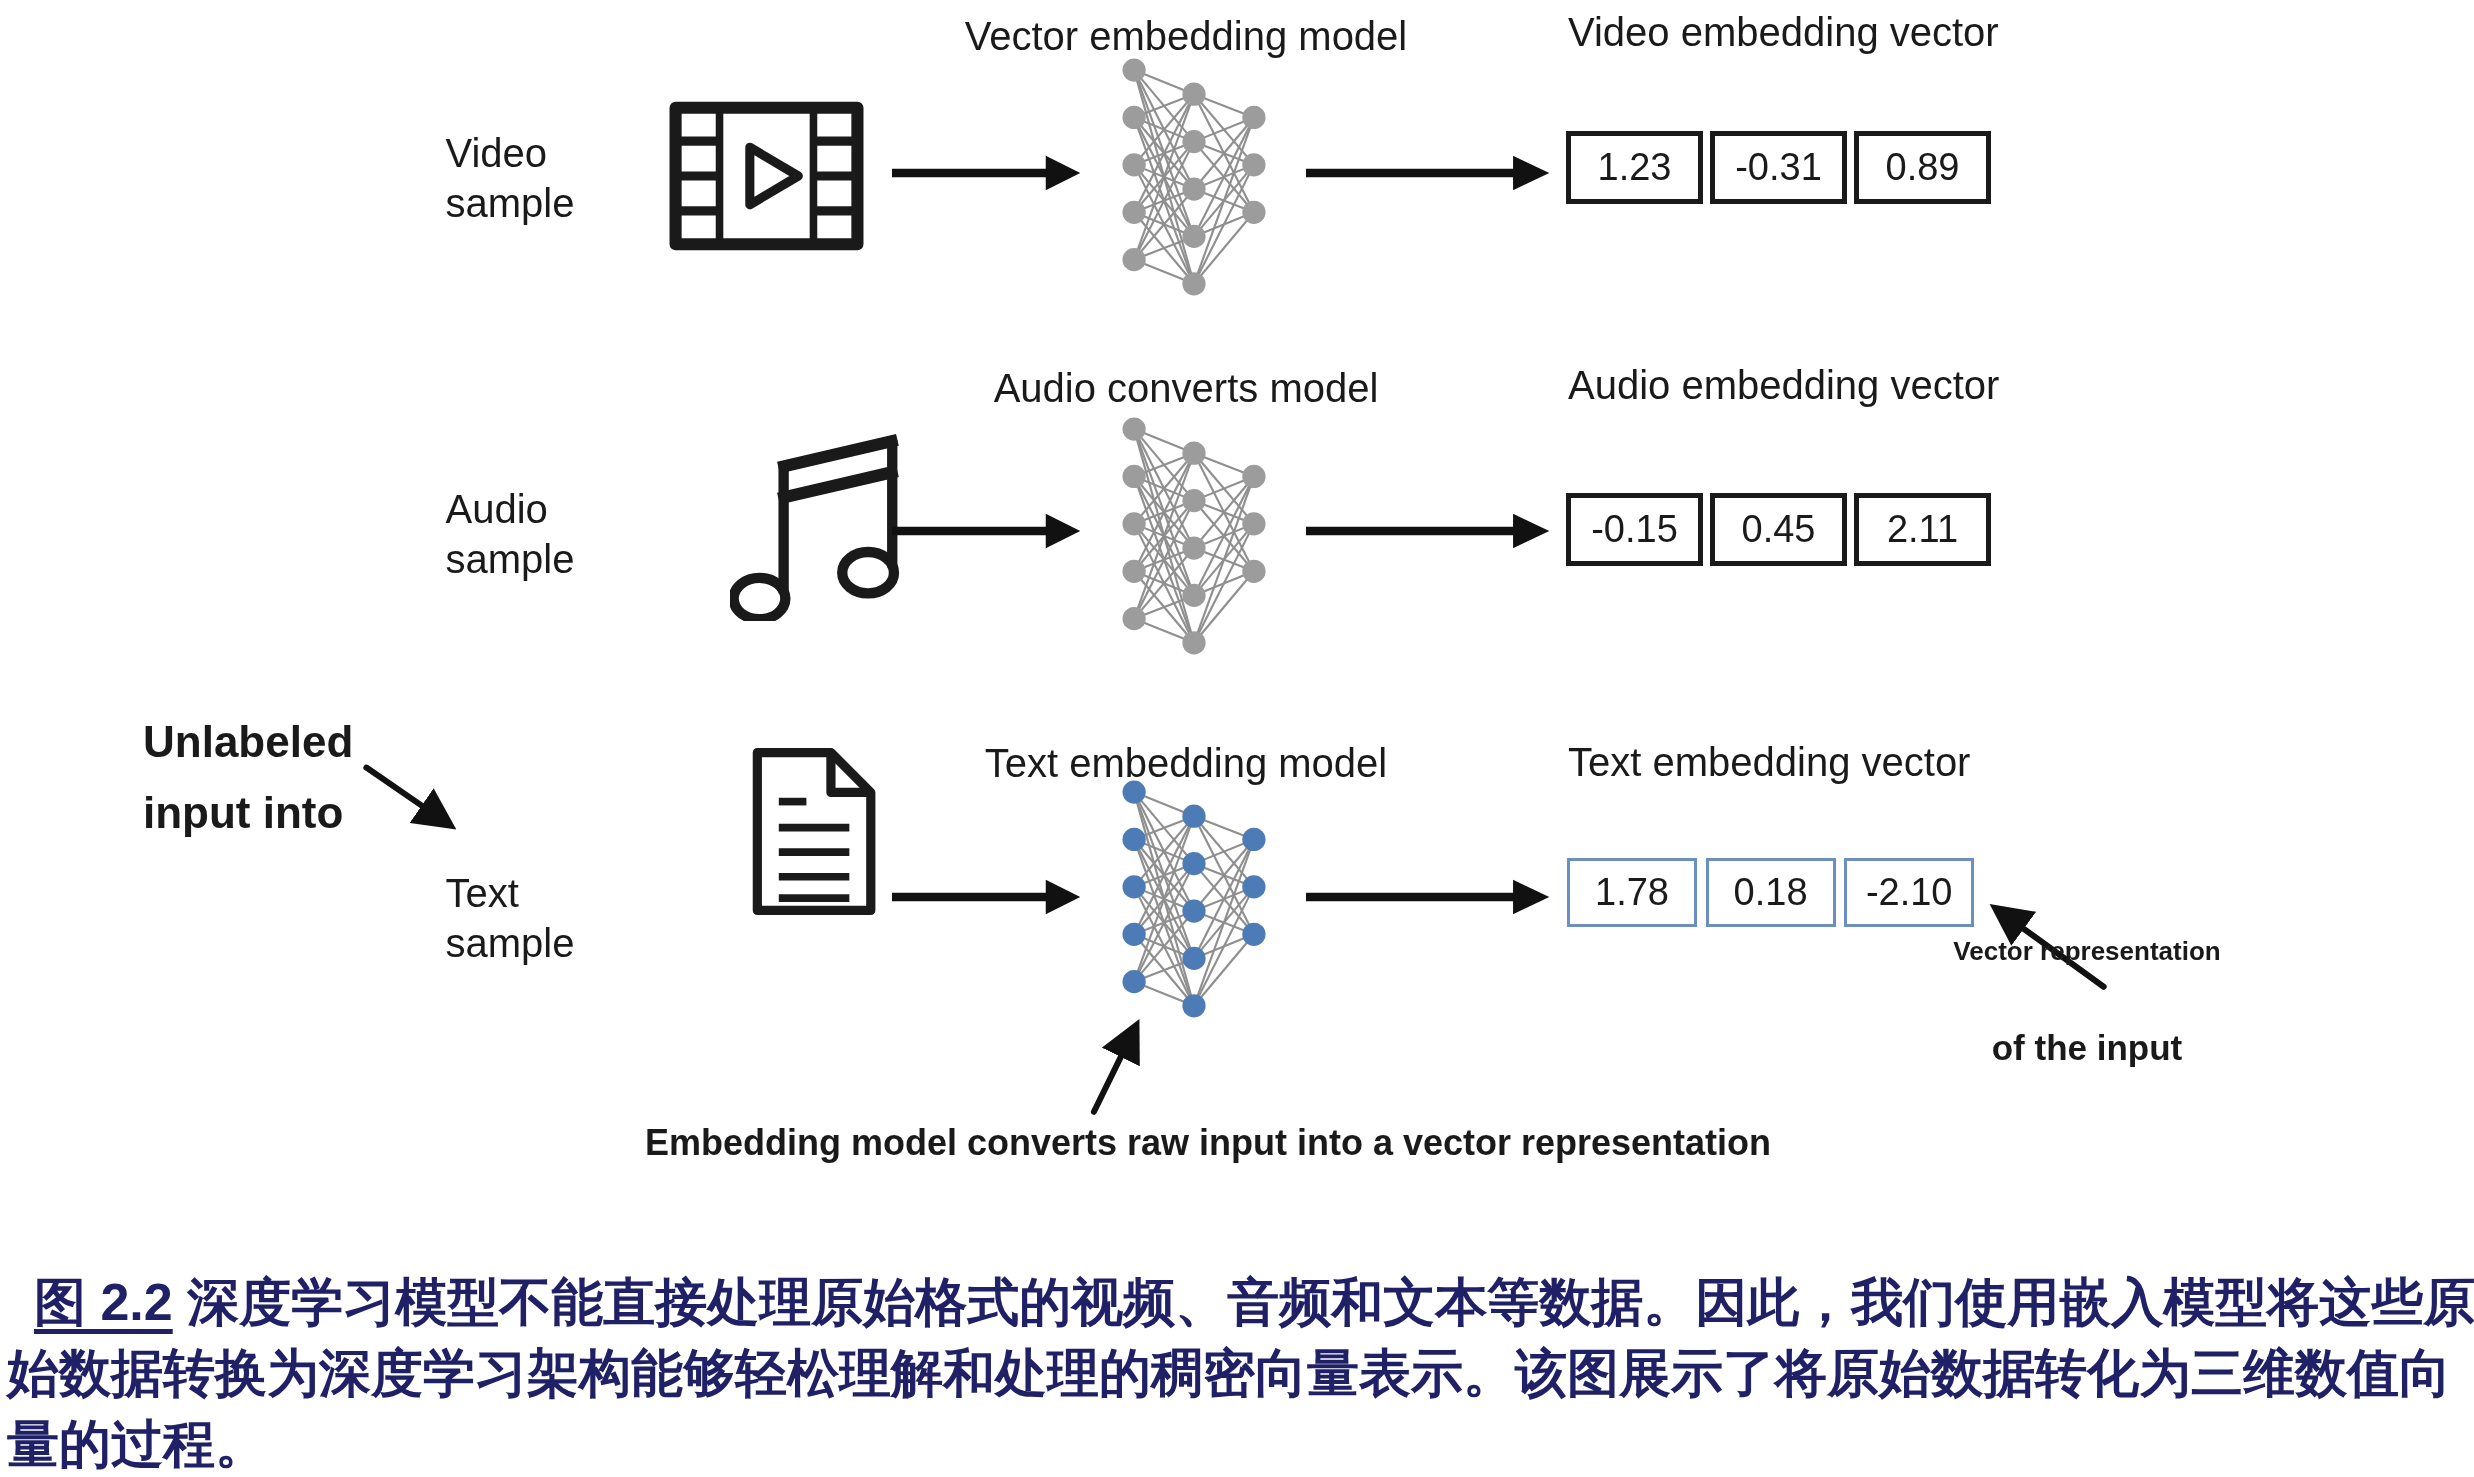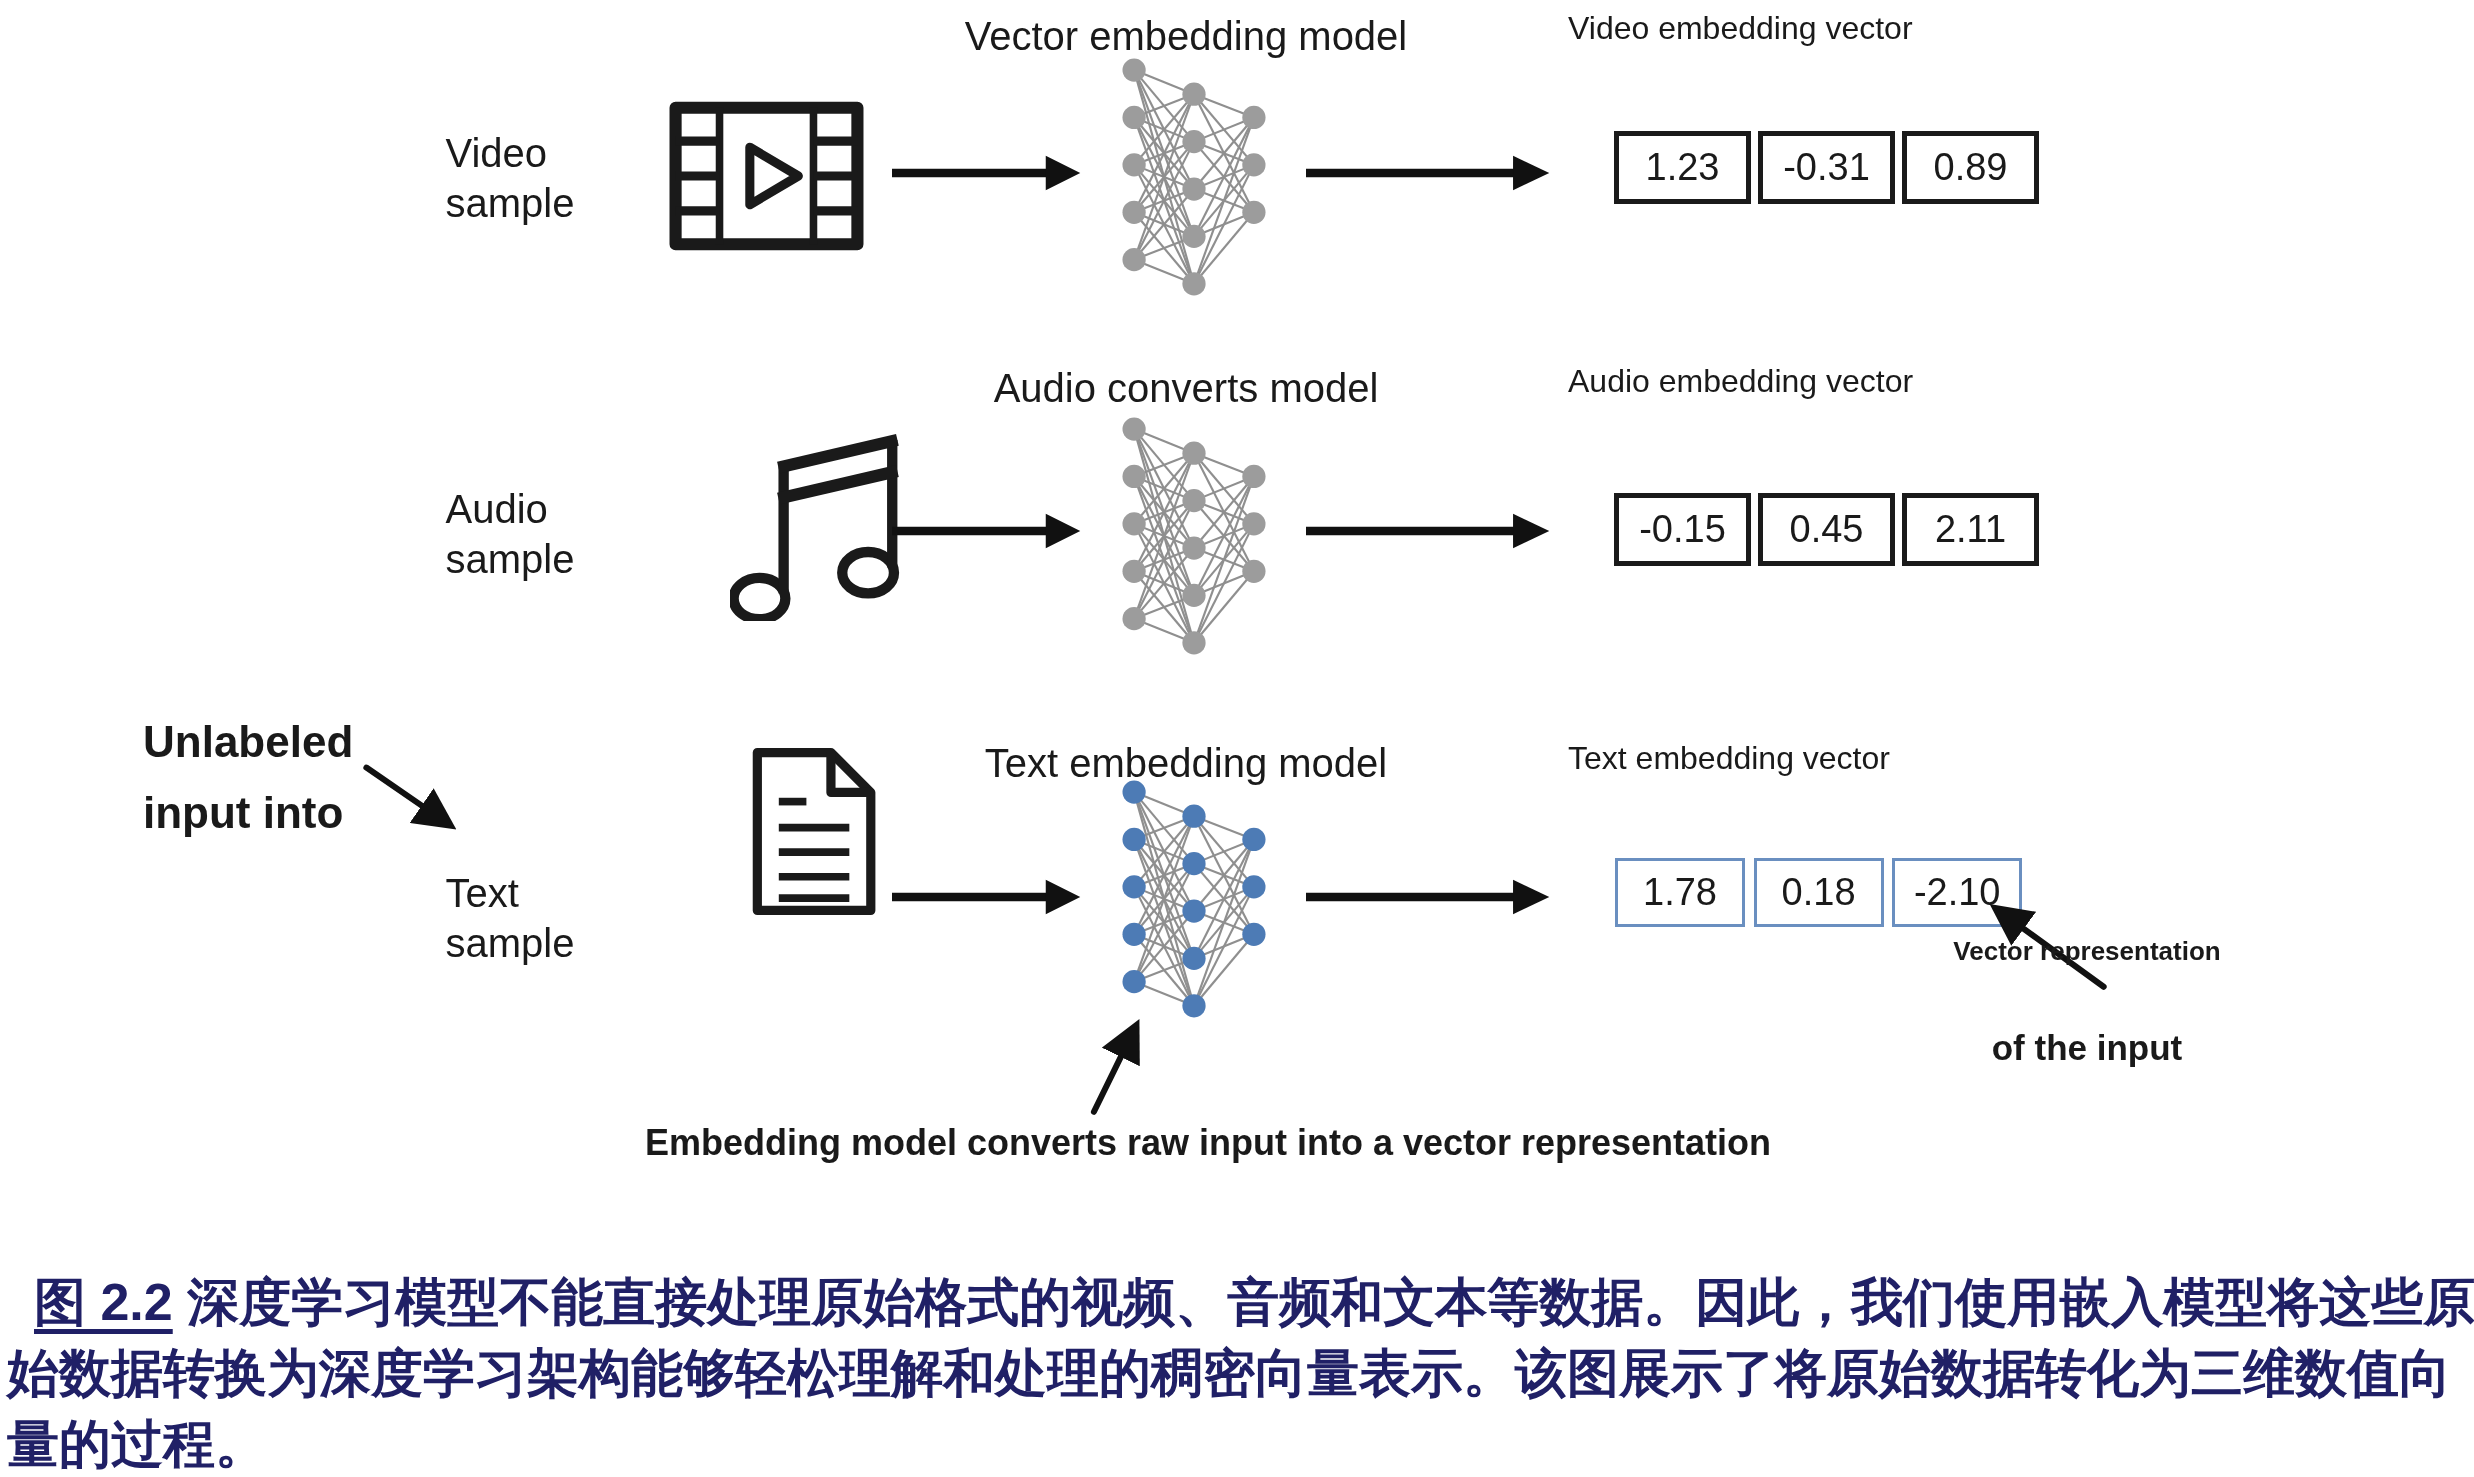--- a/index.html
+++ b/index.html
@@ -8,22 +8,22 @@
     font-family:"Liberation Sans",sans-serif;color:#1a1a1a;overflow:hidden;
   }
   .abs{position:absolute;}
   .sample-label{
     font-size:40px;line-height:50px;text-align:left;
     transform:translateX(-50%);white-space:nowrap;
   }
   .model-label{
     font-size:40px;transform:translateX(-50%);white-space:nowrap;
   }
-  .vector-label{font-size:32px;white-space:nowrap;}
-  .vec-row{display:flex;margin-left:48px;}
+  .vector-label{font-size:40px;white-space:nowrap;}
+  .vec-row{display:flex;}
   .vec-row.black-row{gap:7px;}
   .vec-row.blue-row{gap:8.6px;}
   .vec-box{
     display:flex;align-items:center;justify-content:center;
     font-size:38px;background:#ffffff;box-sizing:border-box;
   }
   .vec-box.black{width:137px;height:73px;border:5.2px solid var(--box_black_border);}
   .vec-box.blue{width:130px;height:69px;border:3.5px solid var(--box_blue_border);}
   .bold-note{font-weight:bold;font-size:44px;white-space:nowrap;}
   .centerx{transform:translateX(-50%);}

